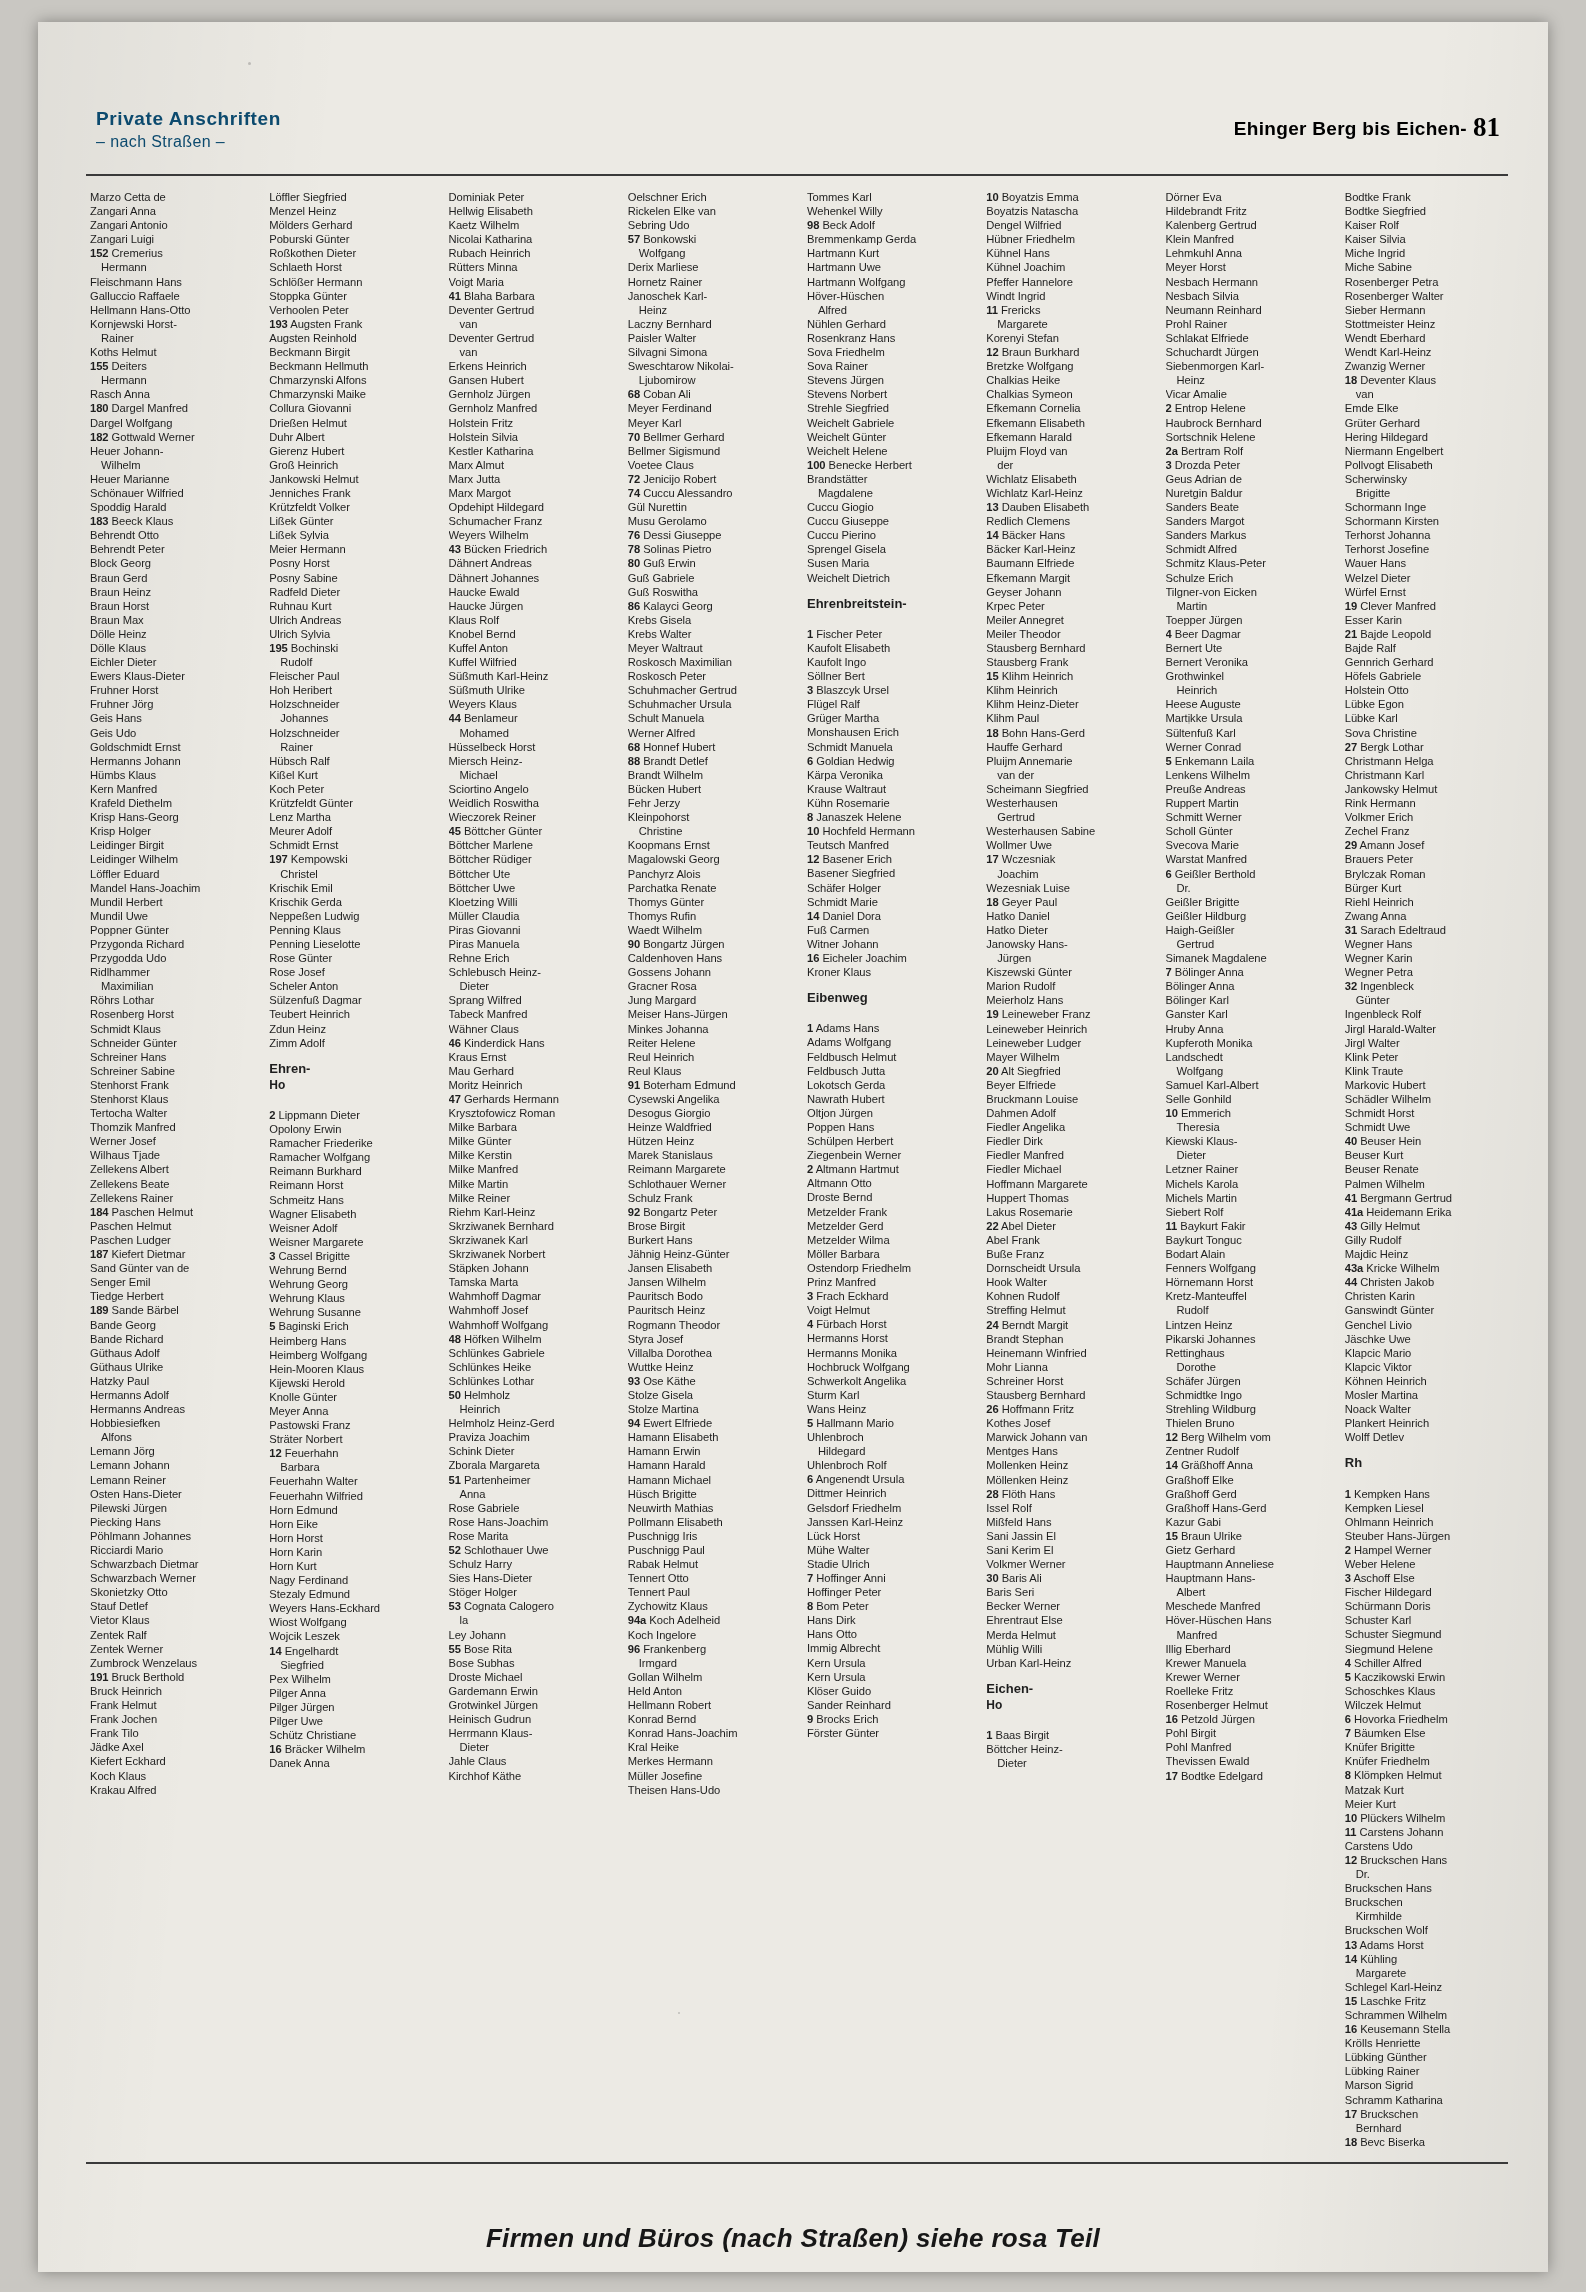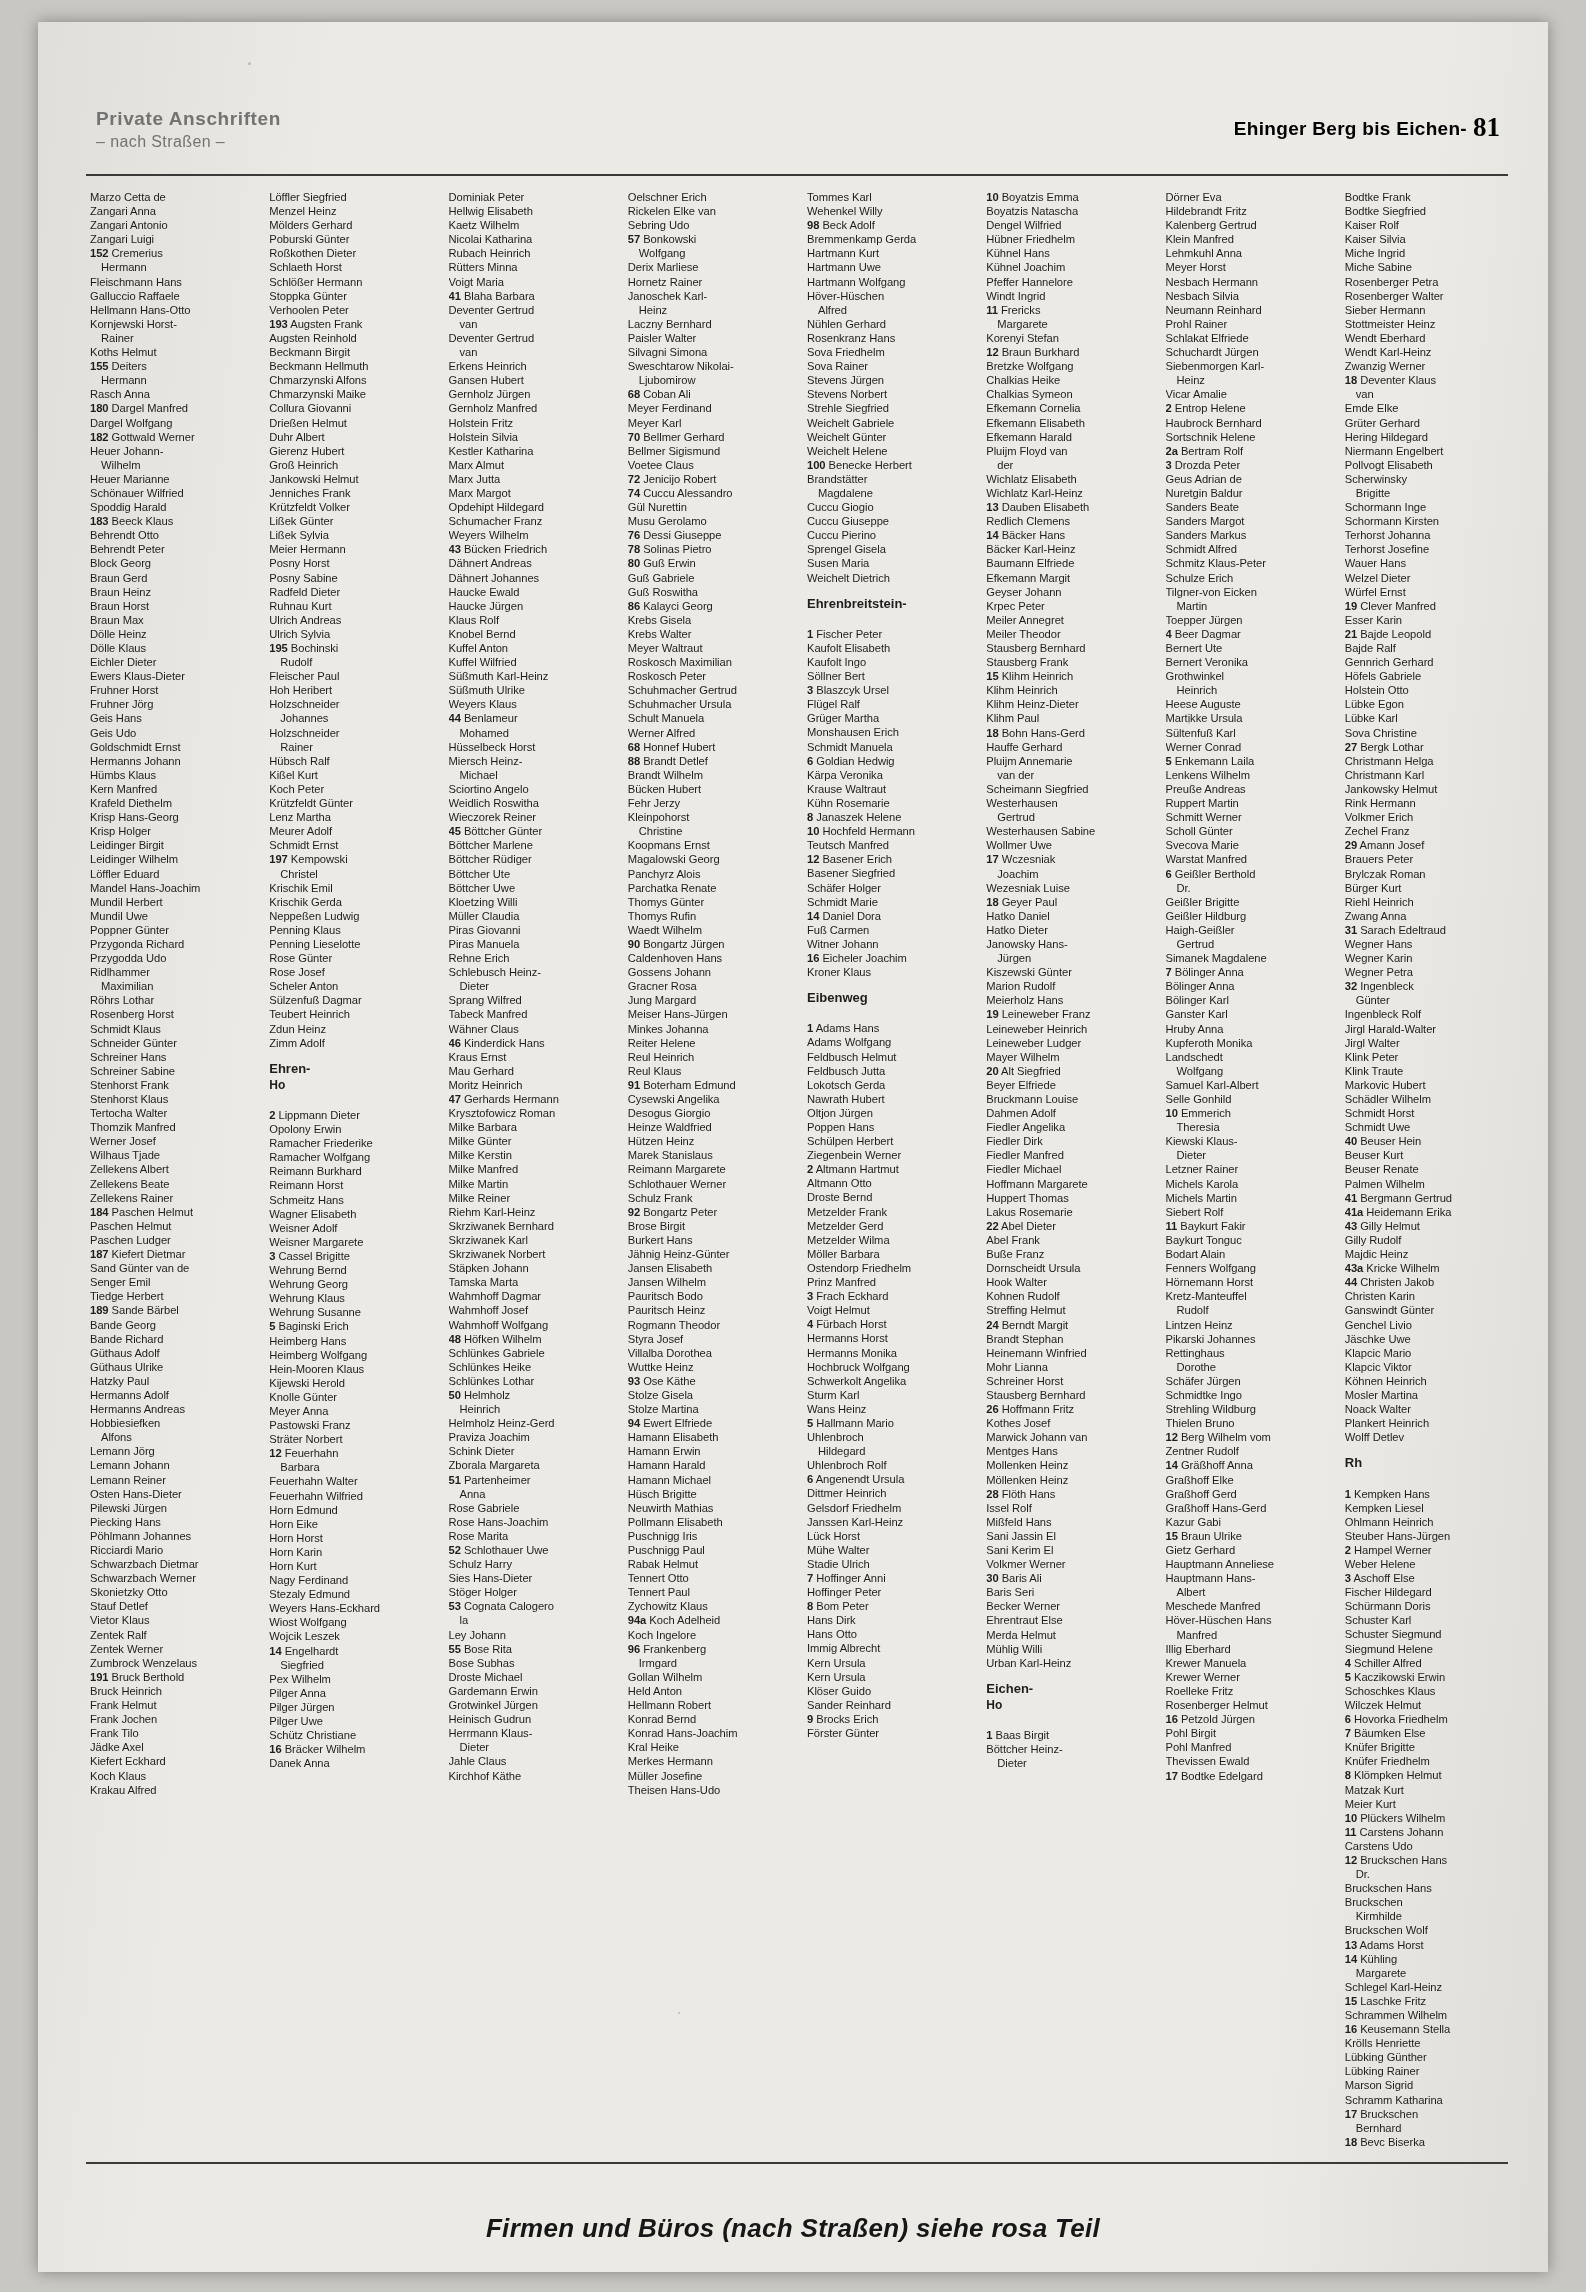--- a/index.html
+++ b/index.html
@@ -36,21 +36,21 @@
     position: absolute;
     left: 58px;
     top: 86px;
     right: 48px;
     height: 54px;
   }
   .hdr-left {
     position: absolute;
     left: 0;
     top: 0;
-    color: #737373;
+    color: #0c4a6e;
   }
   .hdr-title {
     font-size: 19px;
     font-weight: bold;
     letter-spacing: 0.6px;
     line-height: 22px;
   }
   .hdr-sub {
     font-size: 16px;
     letter-spacing: 0.4px;
@@ -131,21 +131,21 @@
     margin-bottom: 2px;
   }
   .gap {
     height: 12px;
   }
   
   .footer {
     position: absolute;
     left: 0;
     right: 0;
-    bottom: 28px;
+    bottom: 18px;
     text-align: center;
     font-size: 26px;
     font-weight: bold;
     font-style: italic;
     letter-spacing: 0.3px;
     color: #171717;
   }
   .speck {
     position: absolute;
     background: rgba(60,60,60,0.25);

